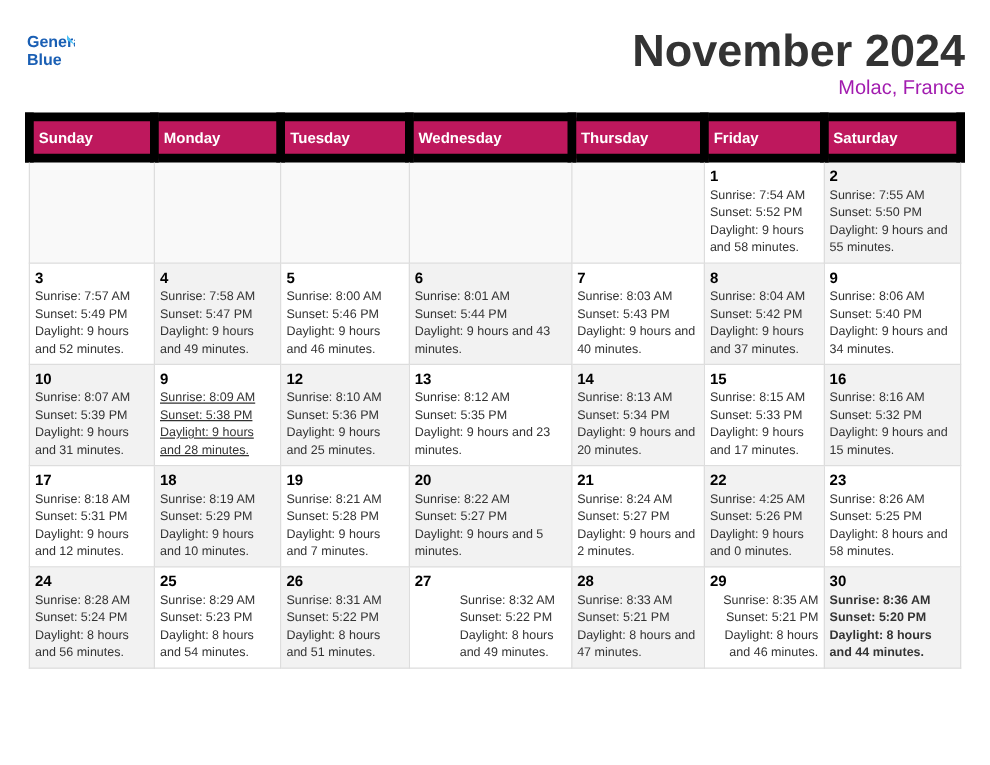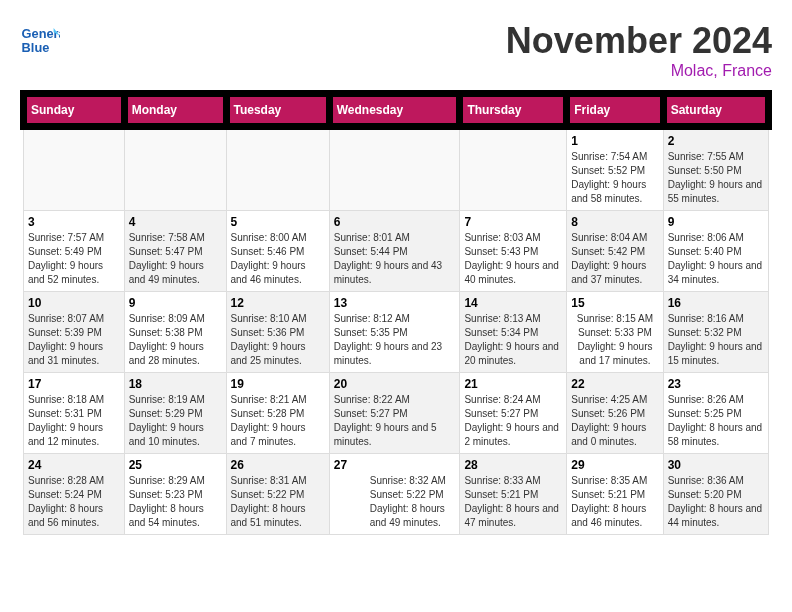--- a/index.html
+++ b/index.html
@@ -172,21 +172,21 @@
       </tr>
       <tr>
         <td class="shaded">
           <div class="day-num">10</div>
           <div class="day-info" style="white-space: pre-line;">Sunrise: 8:07 AM
 Sunset: 5:39 PM
 Daylight: 9 hours and 31 minutes.</div>
         </td>
         <td>
           <div class="day-num">9</div>
-          <div class="day-info" style="white-space: pre-line;">Sunrise: 8:09 AM
+          <div class="day-info" style="white-space: pre-line; text-decoration: underline;">Sunrise: 8:09 AM
 Sunset: 5:38 PM
 Daylight: 9 hours and 28 minutes.</div>
         </td>
         <td class="shaded">
           <div class="day-num">12</div>
           <div class="day-info" style="white-space: pre-line;">Sunrise: 8:10 AM
 Sunset: 5:36 PM
 Daylight: 9 hours and 25 minutes.</div>
         </td>
         <td>
@@ -196,21 +196,21 @@
 Daylight: 9 hours and 23 minutes.</div>
         </td>
         <td class="shaded">
           <div class="day-num">14</div>
           <div class="day-info" style="white-space: pre-line;">Sunrise: 8:13 AM
 Sunset: 5:34 PM
 Daylight: 9 hours and 20 minutes.</div>
         </td>
         <td>
           <div class="day-num">15</div>
-          <div class="day-info" style="white-space: pre-line; text-align: center;">Sunrise: 8:15 AM
+          <div class="day-info" style="white-space: pre-line;">Sunrise: 8:15 AM
 Sunset: 5:33 PM
 Daylight: 9 hours and 17 minutes.</div>
         </td>
         <td class="shaded">
           <div class="day-num">16</div>
           <div class="day-info" style="white-space: pre-line;">Sunrise: 8:16 AM
 Sunset: 5:32 PM
 Daylight: 9 hours and 15 minutes.</div>
         </td>
       </tr>
@@ -284,25 +284,25 @@
 Daylight: 8 hours and 49 minutes.</div>
         </td>
         <td class="shaded">
           <div class="day-num">28</div>
           <div class="day-info" style="white-space: pre-line;">Sunrise: 8:33 AM
 Sunset: 5:21 PM
 Daylight: 8 hours and 47 minutes.</div>
         </td>
         <td>
           <div class="day-num">29</div>
-          <div class="day-info" style="white-space: pre-line;">Sunrise: 8:35 AM
+          <div class="day-info" style="white-space: pre-line; text-align: right;">Sunrise: 8:35 AM
 Sunset: 5:21 PM
 Daylight: 8 hours and 46 minutes.</div>
         </td>
         <td class="shaded">
           <div class="day-num">30</div>
-          <div class="day-info" style="white-space: pre-line;">Sunrise: 8:36 AM
+          <div class="day-info" style="white-space: pre-line; font-weight: bold;">Sunrise: 8:36 AM
 Sunset: 5:20 PM
 Daylight: 8 hours and 44 minutes.</div>
         </td>
       </tr>
     </tbody>
 </table>
 
 </body></html>

